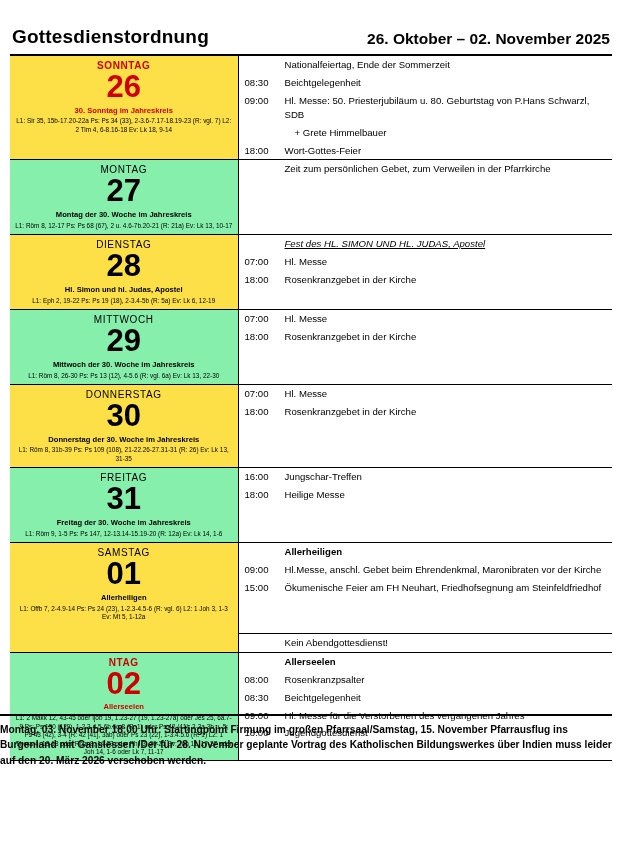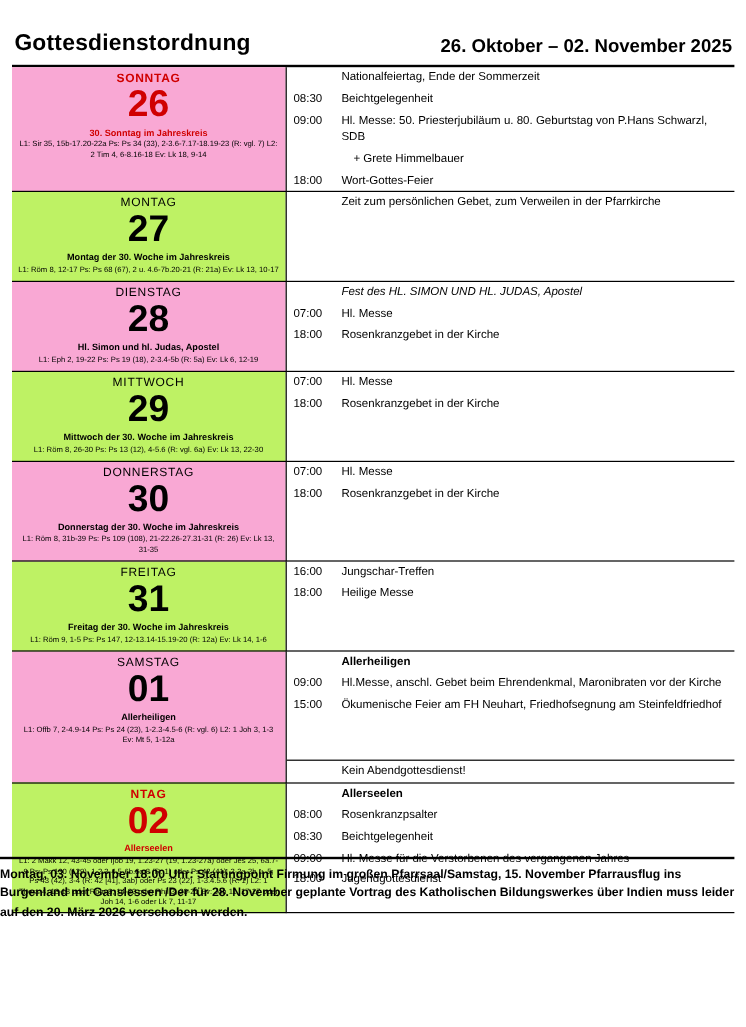--- a/index.html
+++ b/index.html
@@ -46,22 +46,22 @@
     border-bottom: 1px solid #000;
   }
   .col-day { width: 228px; }
   .col-events { width: 374px; }
 
   .daycell {
     padding: 4px 4px 4px 4px;
     text-align: center;
     border-right: 1px solid #000;
   }
-  .daycell.shade { background: #bef264; }
-  .daycell.plain { background: #f9a8d4; }
+  .daycell.shade { background: #86efac; }
+  .daycell.plain { background: #fde047; }
 
   .dow {
     font-size: 10px;
     letter-spacing: 0.6px;
     margin-bottom: 0px;
   }
   .dow.red { color: #d00000; font-weight: bold; }
   .daynum {
     font-size: 31px;
     font-weight: bold;
@@ -94,21 +94,21 @@
     font-size: 9.6px;
     line-height: 1.45;
   }
   .evtime {
     width: 40px;
     flex: 0 0 40px;
     font-size: 9.6px;
   }
   .evtext { flex: 1 1 auto; }
   .evtext.bold { font-weight: bold; }
-  .evtext.italic { font-style: italic; }
+  .evtext.italic { font-style: italic; text-decoration: underline; }
   .evtext.indent { padding-left: 10px; }
   .sep-line { border-top: 1px solid #000; margin-top: 36px; }
 
   
   .footer {
     position: absolute;
     left: 0;
     right: 10px;
     bottom: 4px;
     font-size: 10.2px;

